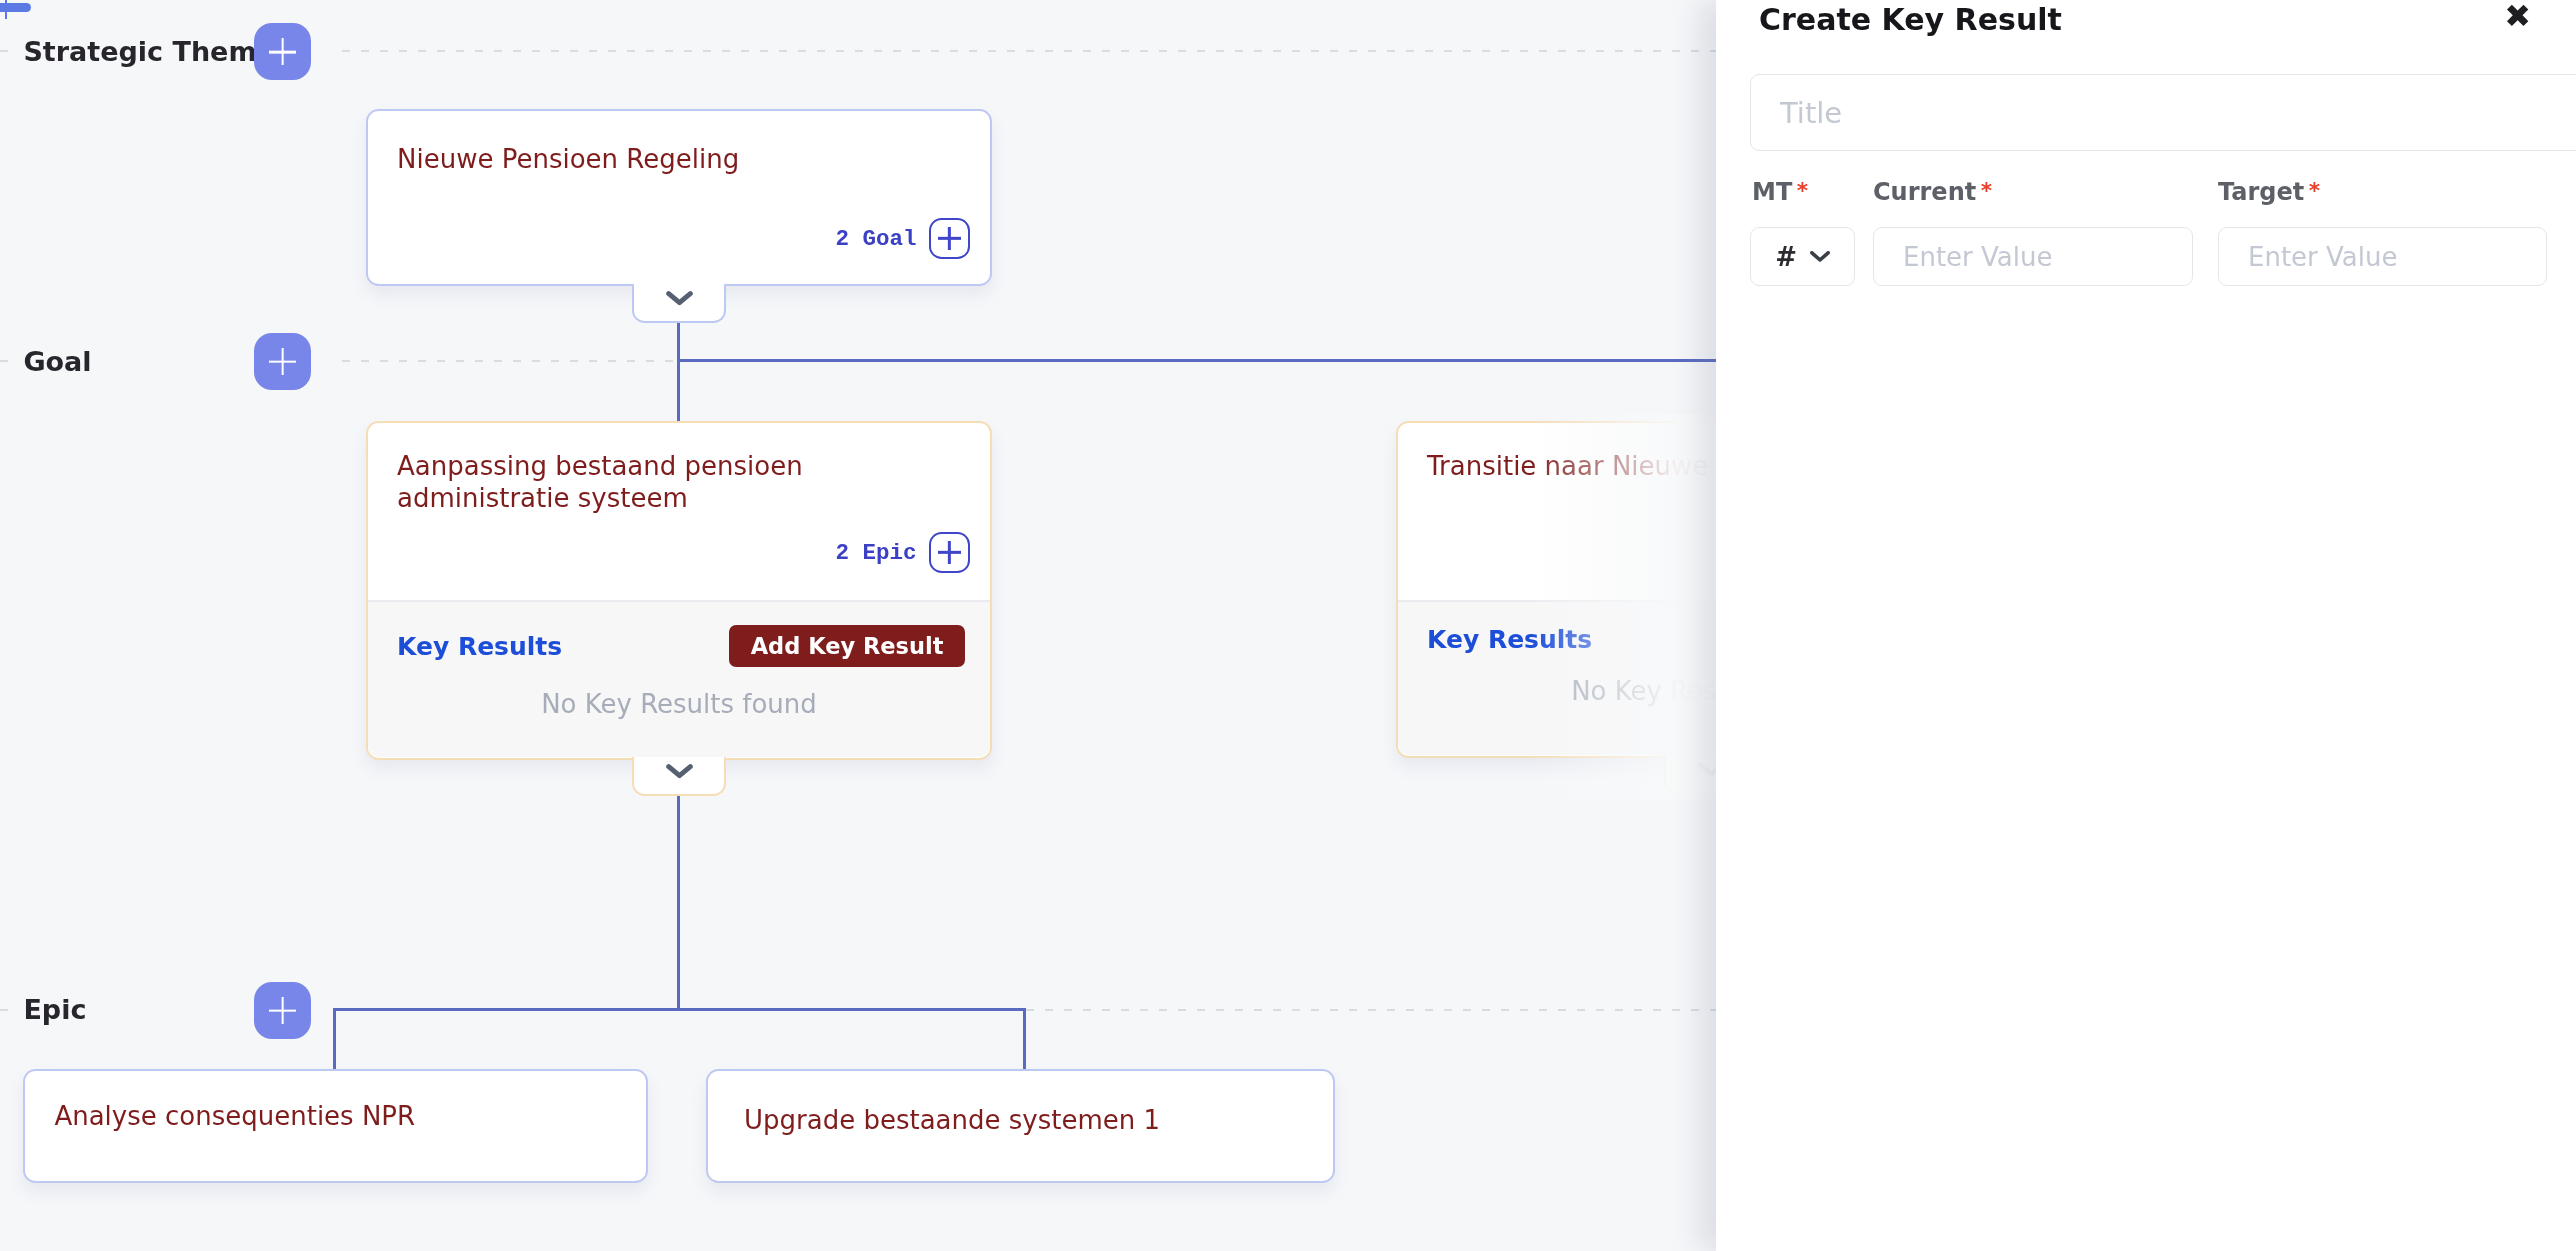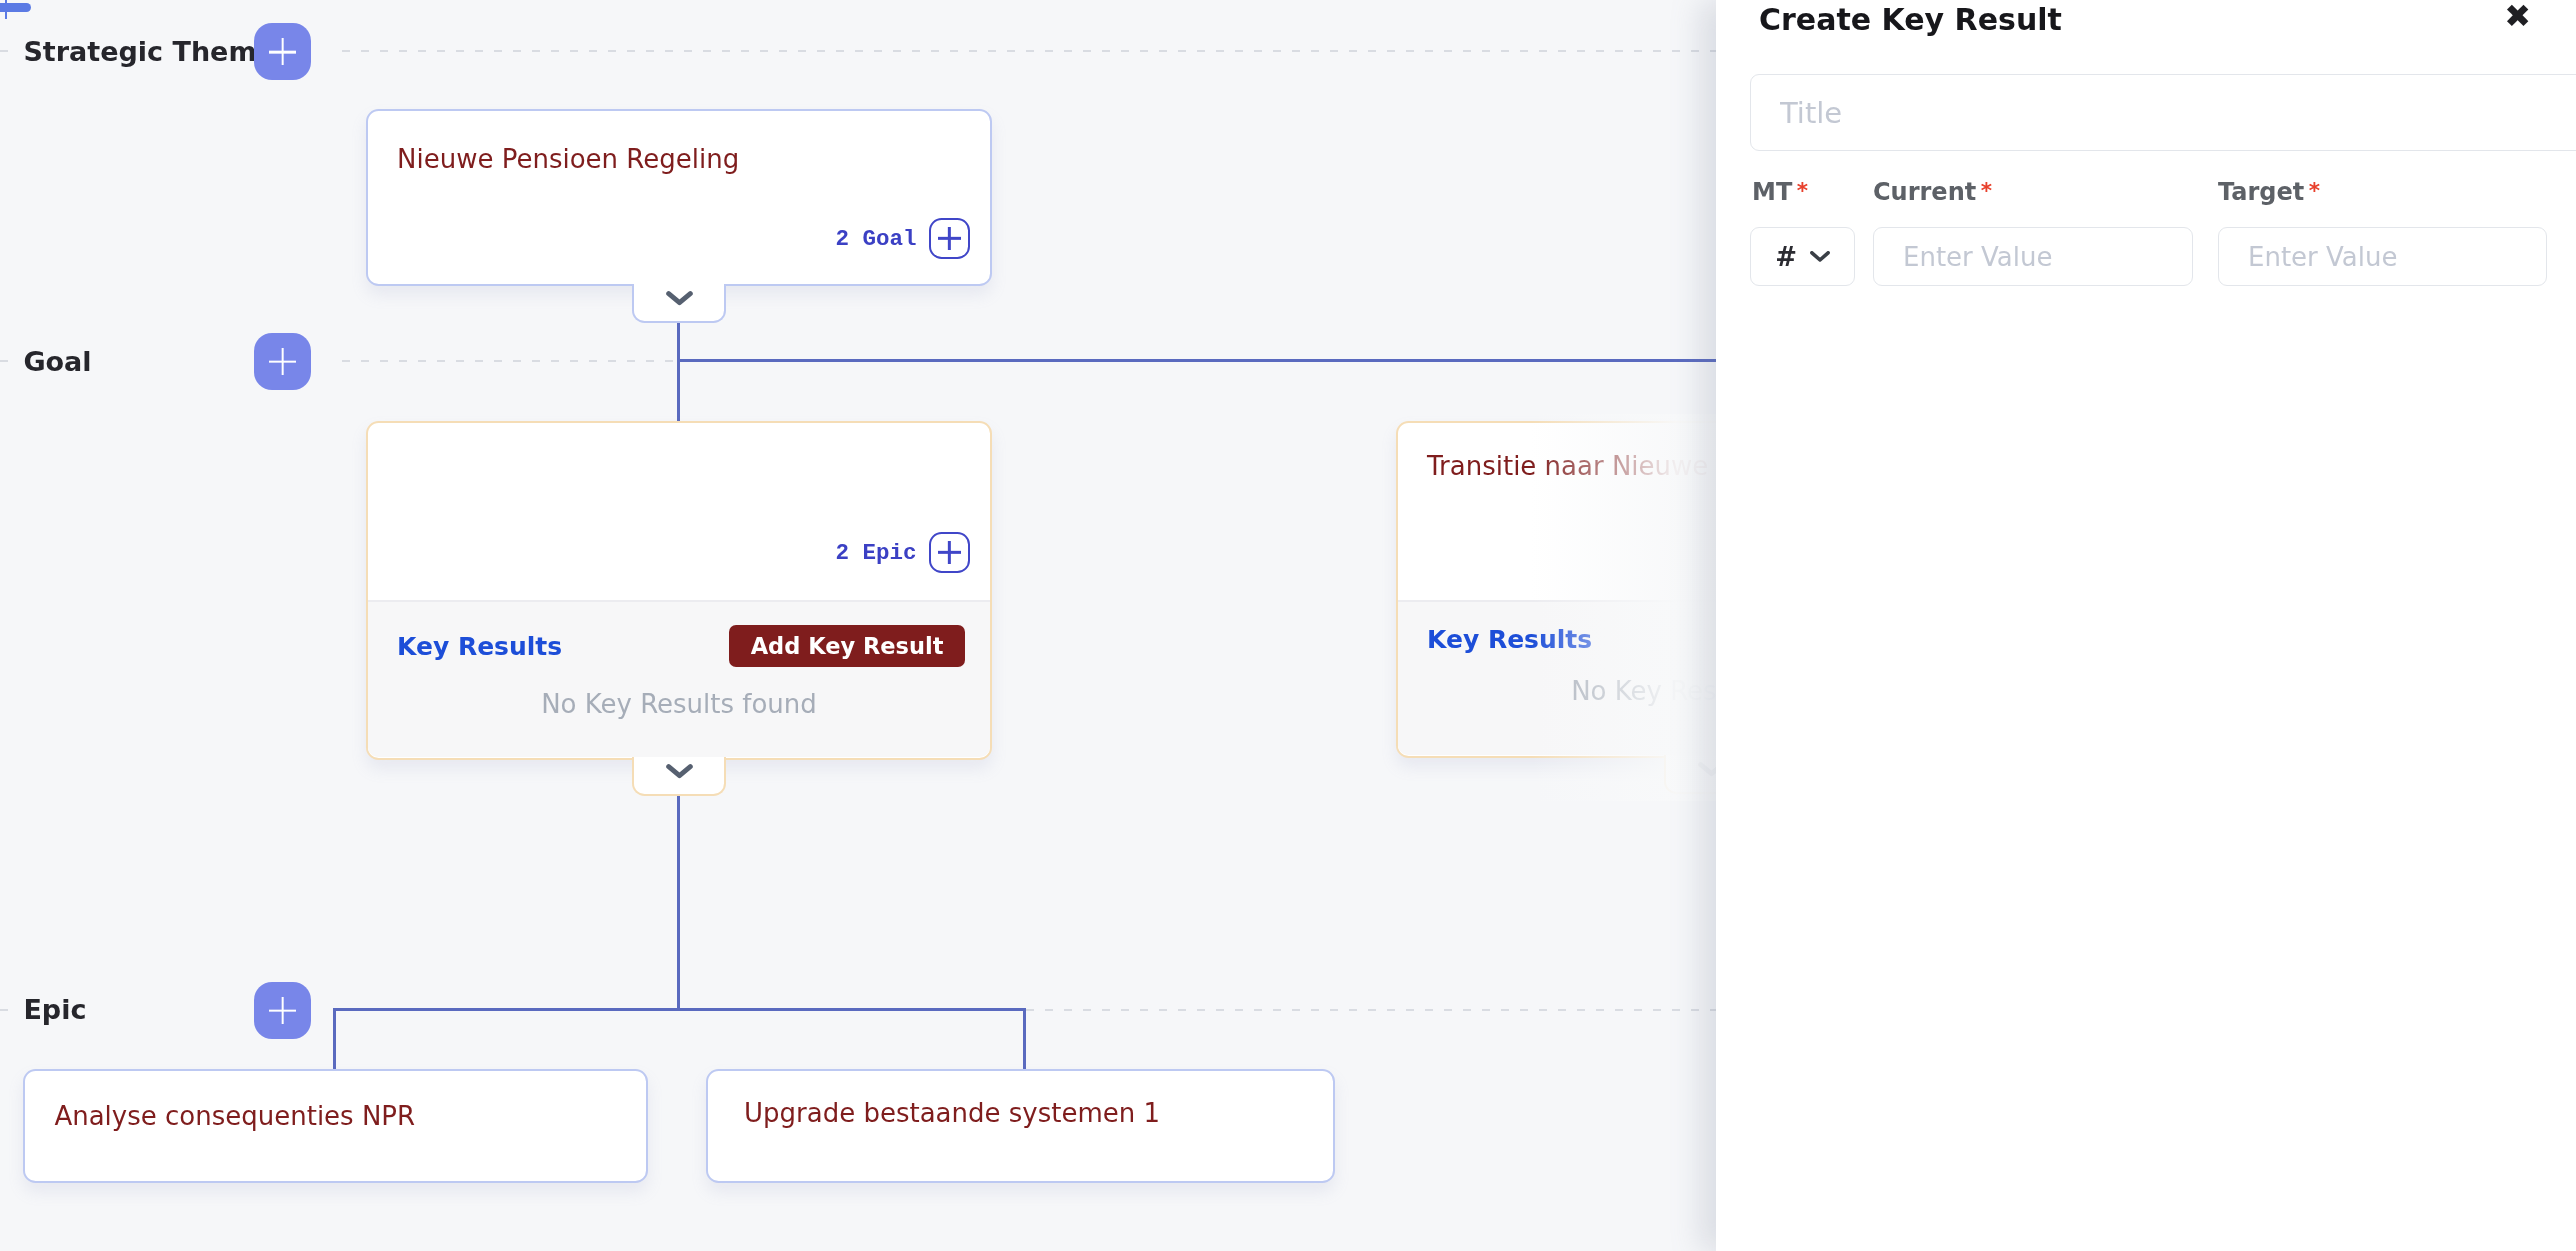--- a/index.html
+++ b/index.html
@@ -115,20 +115,21 @@
   </div>
 </div>
 <div class="abs chev-tab" style="left:632px; top:284px; width:94px; height:39px;">
   <svg width="27" height="15.3" viewBox="0 0 30 17">
     <polyline points="3,3 15,13 27,3" fill="none" stroke="#566070" stroke-width="5.5" stroke-linecap="round" stroke-linejoin="round"></polyline>
   </svg>
 </div>
 
 <div class="abs card tan" style="left:366px; top:421px; width:626px; height:339px;">
   <div style="position:relative; height:177px;">
+    <div class="card-title" style="padding:27px 81px 0 29px;">Aanpassing bestaand pensioen administratie systeem</div>
     <div class="count-row" style="bottom:27px;">
       <span class="count-label">2 Epic</span>
       <span class="plus-outline">
         <span class="plus-glyph"></span>
       </span>
     </div>
   </div>
   <div class="divider"></div>
   <div class="kr-section" style="height:155px;">
     <div class="kr-head">
@@ -160,21 +161,21 @@
   <svg width="27" height="15.3" viewBox="0 0 30 17">
     <polyline points="3,3 15,13 27,3" fill="none" stroke="#566070" stroke-width="5.5" stroke-linecap="round" stroke-linejoin="round"></polyline>
   </svg>
 </div>
 <div class="abs fade-overlay" style="left:1531px; top:414px; width:186px; height:387px;"></div>
 
 <div class="abs card" style="left:23.4px; top:1069px; width:625px; height:114px;">
   <div class="card-title" style="padding:29px 29px 0 29px;">Analyse consequenties NPR</div>
 </div>
 <div class="abs card" style="left:706px; top:1069px; width:629px; height:114px;">
-  <div class="card-title" style="padding:26px 29px 0 36px;">Upgrade bestaande systemen 1</div>
+  <div class="card-title" style="padding:33px 29px 0 36px;">Upgrade bestaande systemen 1</div>
 </div>
 
 <div class="abs panel" style="left:1716px; top:0; width:860px; height:1252px;">
   <div class="panel-title abs" style="left:43px; top:1.8px;">Create Key Result</div>
   <div class="close-x abs" style="right:45px; top:0;">✖</div>
 
   <input class="tb abs" type="text" style="left: 34px; top: 74px; width: 837px; height: 77px; font-size: 29px;" placeholder="Title">
 
   <div class="abs field-label" style="left:36px; top:178px;">
     <span>MT</span><span class="req">*</span>

